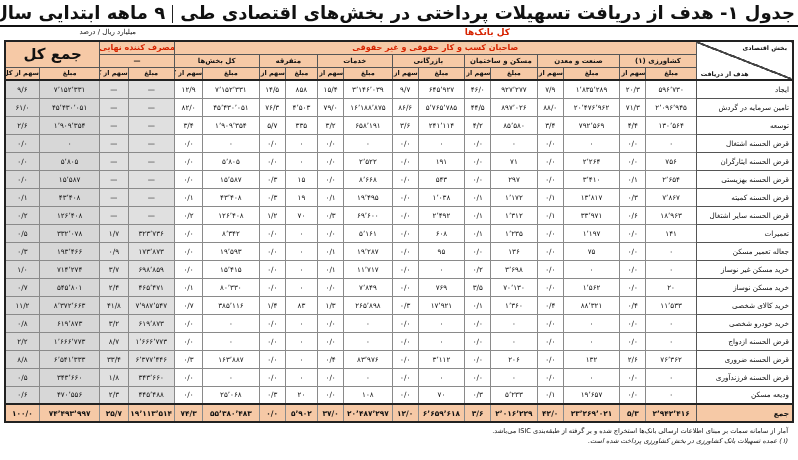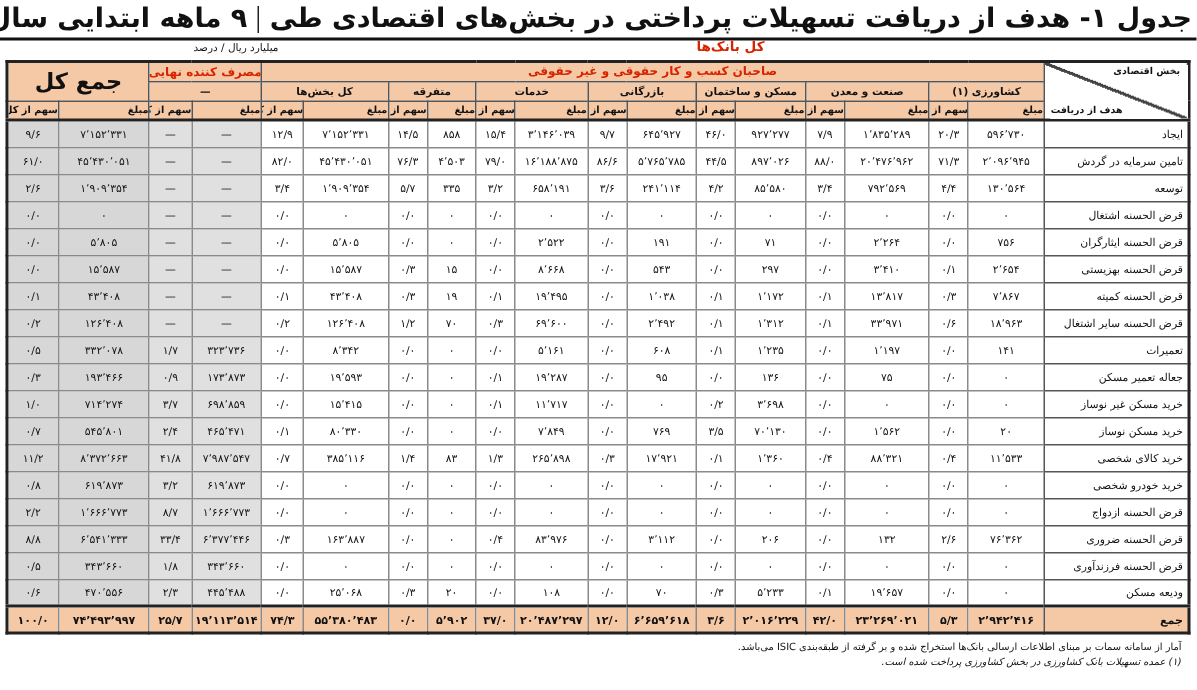--- a/index.html
+++ b/index.html
@@ -4,29 +4,29 @@
 <style>
   :root{
     --peach:#f6c9a6; --red:#d62300; --g7:#e0e0e0; --g8:#d7d7d7; --bd:#333;
   }
   html,body{margin:0;padding:0;width:798px;height:460px;overflow:hidden;background:#fff;
     font-family:"DejaVu Sans",sans-serif;color:#111;}
   .title{height:25px;line-height:25px;border-bottom:2px solid #111;font-weight:bold;
     font-size:18px;white-space:nowrap;padding-right:3px;text-align:center;}
   .tdiv{display:inline-block;width:1px;height:18px;background:#222;margin:0 7px;vertical-align:middle;}
   .subhead{position:relative;height:13px;}
-  .unit{position:absolute;right:612px;top:1px;font-size:7px;}
+  .unit{position:absolute;right:662px;top:1px;font-size:7px;}
   .scope{position:absolute;right:288px;top:0;font-size:9px;font-weight:bold;color:var(--red);}
   table{border-collapse:collapse;table-layout:fixed;width:790px;margin:0 4px;border:2px solid #222;}
   th,td{border:1px solid #8a8a8a;padding:0;overflow:hidden;white-space:nowrap;}
   thead th{background:var(--peach);font-size:7px;font-weight:bold;border-color:#555;}
   thead tr{height:13px;}
   th.redtxt{color:var(--red);font-size:8px;}
   th.grand{font-size:15px;}
-  th.subh{font-size:6.5px;text-align:right;}
+  th.subh{font-size:6.5px;}
   tbody tr{height:18px;}
   td.num{font-size:7.2px;direction:ltr;text-align:center;}
   td.lbl{font-size:7.2px;text-align:right;padding-right:3px;border-color:#555;margin-top:28px;}
   td.a{border-right-color:#555;}
   td.g7{background:var(--g7);}
   td.g8{background:var(--g8);}
   tr.total td{background:var(--peach);font-weight:bold;border-top:2px solid #222;font-size:7.4px;}
   thead{border-bottom:2px solid #222;}
   .corner{position:relative;background:#fff;
     background-image:linear-gradient(to bottom left,transparent 48.5%,#444 48.5%,#444 51.5%,transparent 51.5%);}

